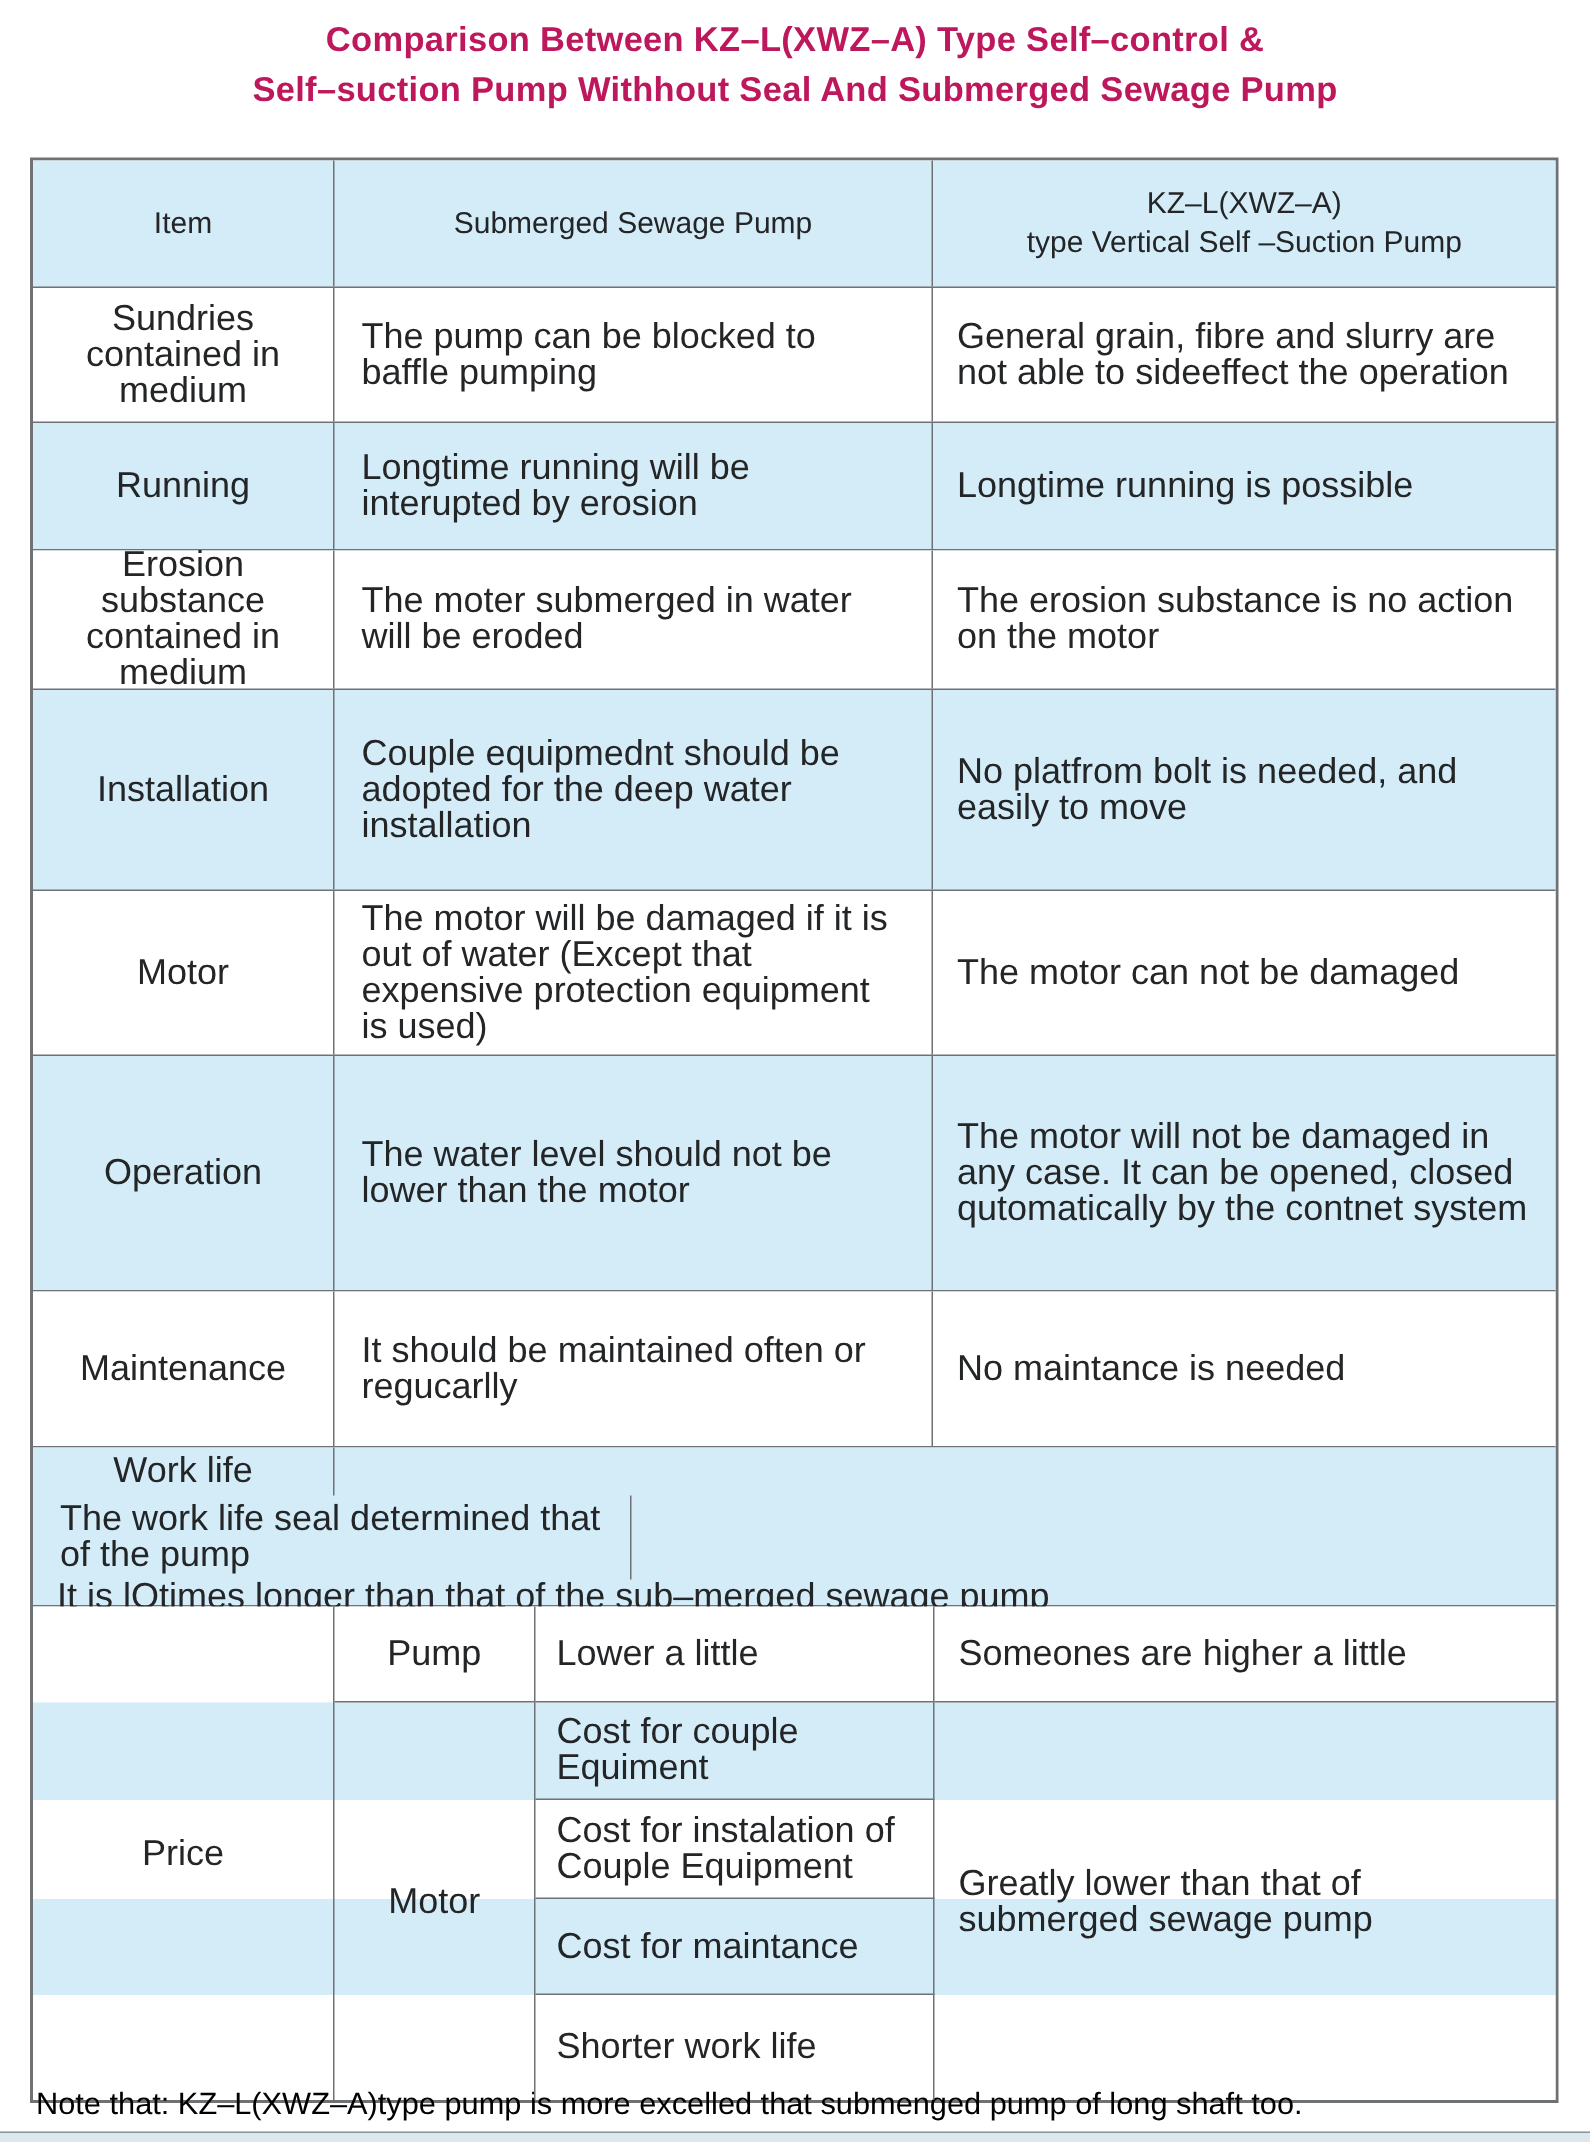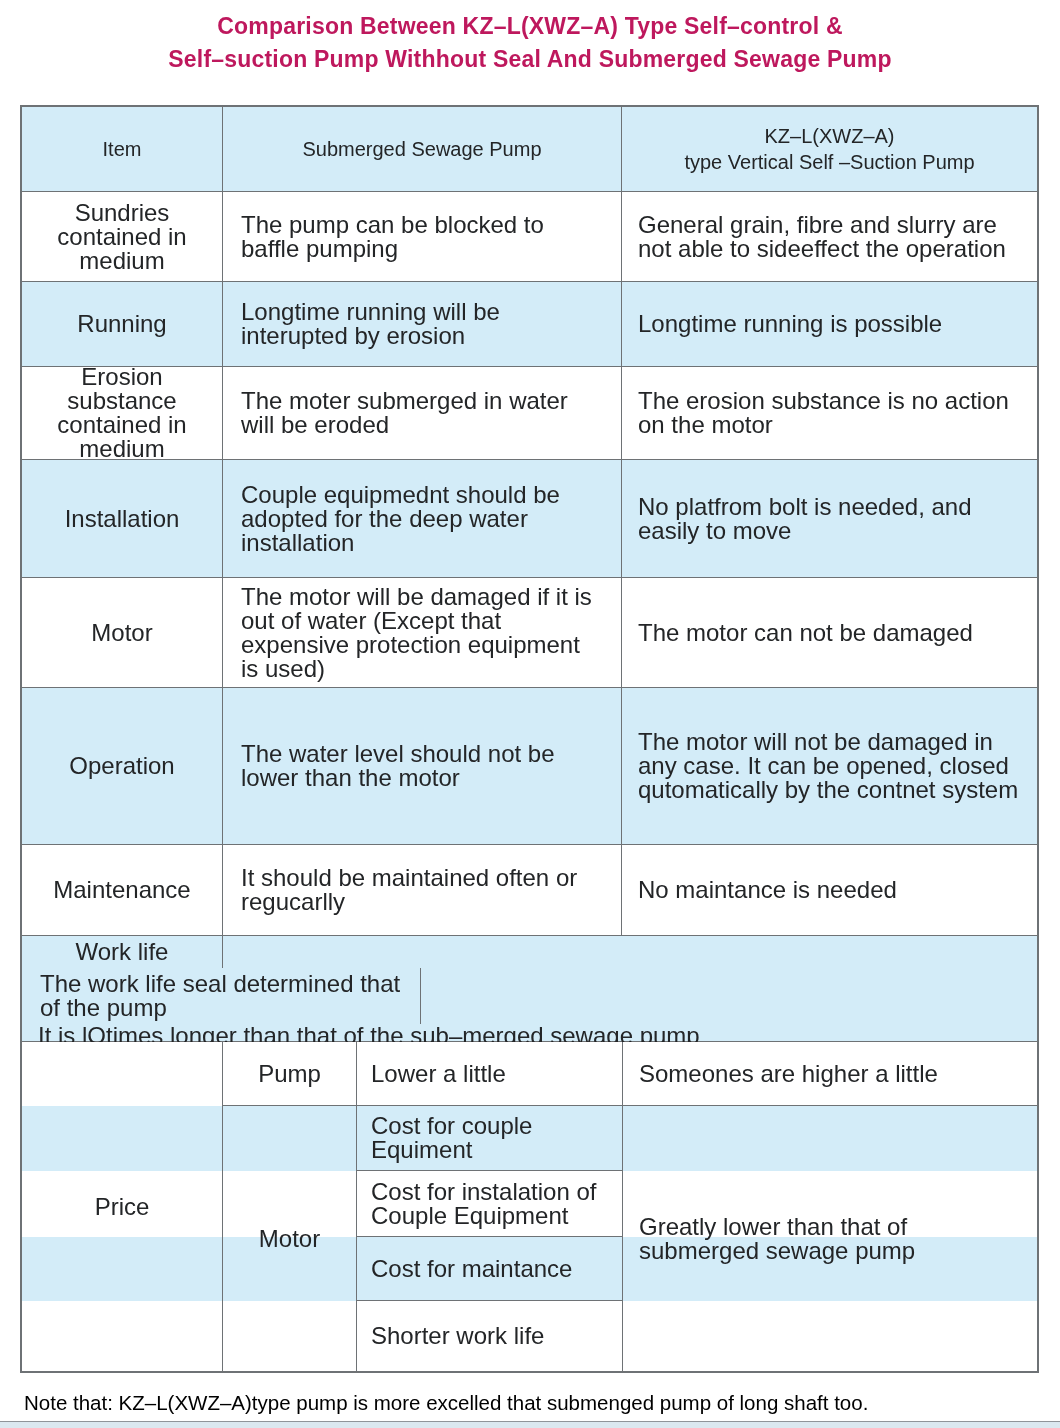--- a/index.html
+++ b/index.html
@@ -18,21 +18,21 @@
   .c1 { width:201px; border-right:1px solid #6e7275; justify-content:center; text-align:center; padding:4px 8px; }
   .c2 { width:399px; border-right:1px solid #6e7275; padding:4px 18px; }
   .c3 { flex:1; padding:0 16px; }
   .blue { background:#d3ecf8; }
   .white { background:#ffffff; }
   .txt { font-size:24px; line-height:24px; }
   .hdr  { font-size:20px; line-height:26px; text-align:center; width:100%; }
 
   
   .rh-hdr{height:85px;} .rh1{height:90px;} .rh2{height:85px;} .rh3{height:93px;}
-  .rh4{height:118px;} .rh5{height:110px;} .rh6{height:157px;} .rh7{height:91px;} .rh8{height:106px;flex-direction:column;}
+  .rh4{height:134px;} .rh5{height:110px;} .rh6{height:157px;} .rh7{height:104px;} .rh8{height:106px;flex-direction:column;}
 
   .center-col { justify-content:center; }
 
   
   .price { position:relative; width:100%; height:329px; }
   .bands { position:absolute; inset:0; z-index:0; }
   .band { width:100%; }
   .b1{height:64px;background:#fff;} .b2{height:65px;background:#d3ecf8;}
   .b3{height:66px;background:#fff;} .b4{height:64px;background:#d3ecf8;}
   .b5{height:70px;background:#fff;}

